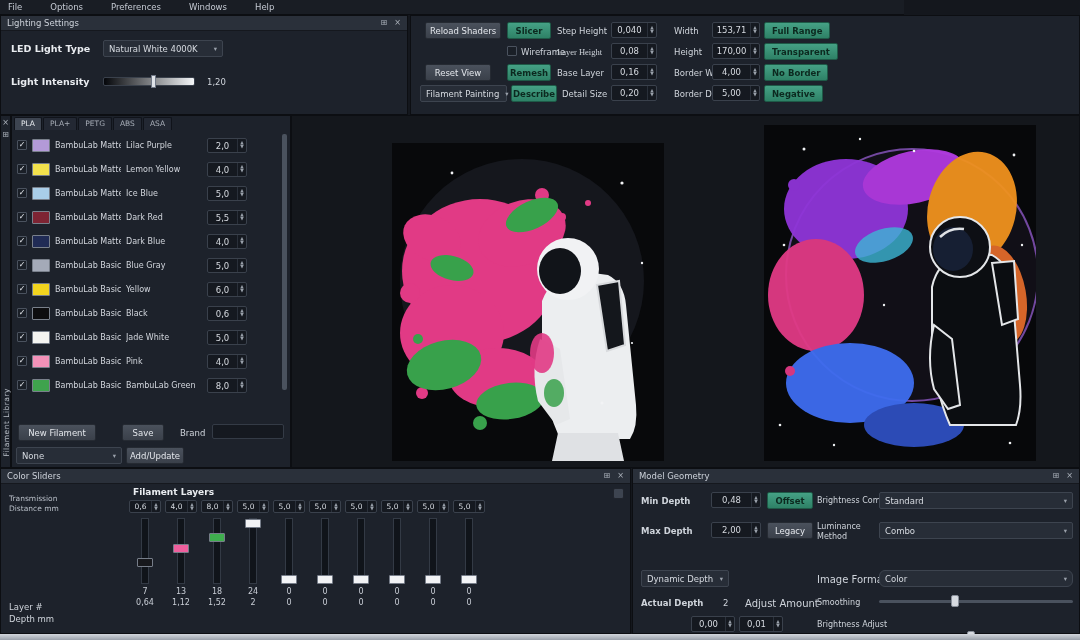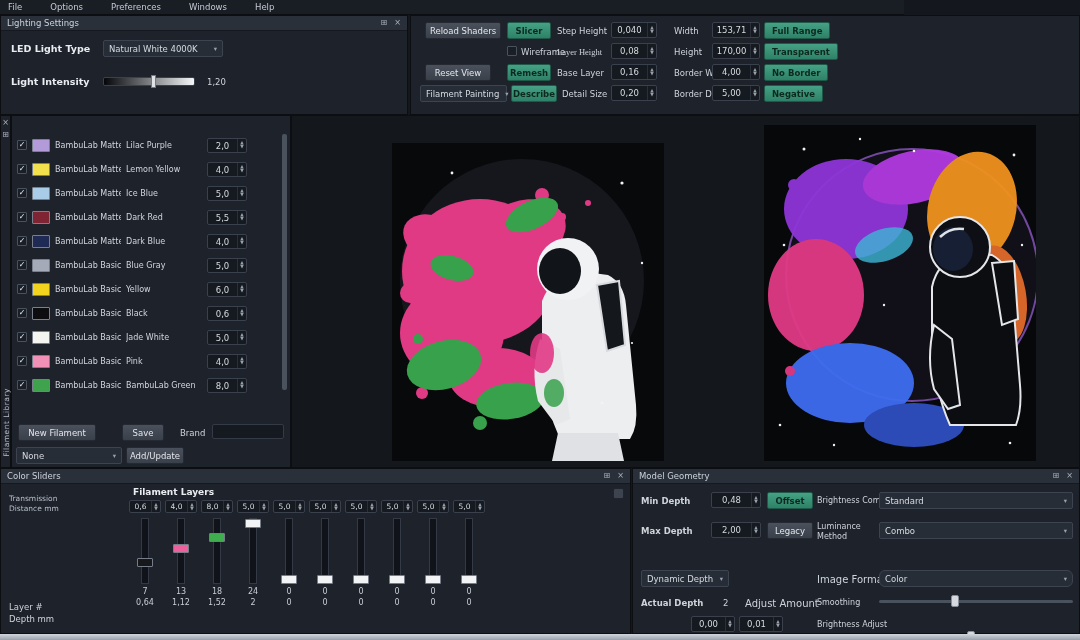--- a/index.html
+++ b/index.html
@@ -242,20 +242,28 @@
   <div class="vstrip" style="top:115px;">
     <div class="vicons">
       <span class="t-icon">×</span>
       <span class="t-icon">⊞</span>
     </div>
     <span class="vtext">Filament Library</span>
   </div>
 
   <div class="panel" style="left:11px; top:115px; width:280px; height:353px;">
     <div class="p-body" style="height:100%;">
+      <div class="tabs">
+
+      <span class="tab">PLA</span>
+          <span class="tab">PLA+</span>
+          <span class="tab">PETG</span>
+          <span class="tab">ABS</span>
+          <span class="tab">ASA</span>
+        </div>
 
       <div class="f-list">
 
           <div class="f-row">
             <span class="cb">✓</span>
             <span class="swatch" style="background: rgb(179, 154, 216);"></span>
             <span class="f-brand">BambuLab Matte</span>
             <span class="f-name">Lilac Purple</span>
             <div class="spin f-spin">
               <span class="v">2,0</span>

